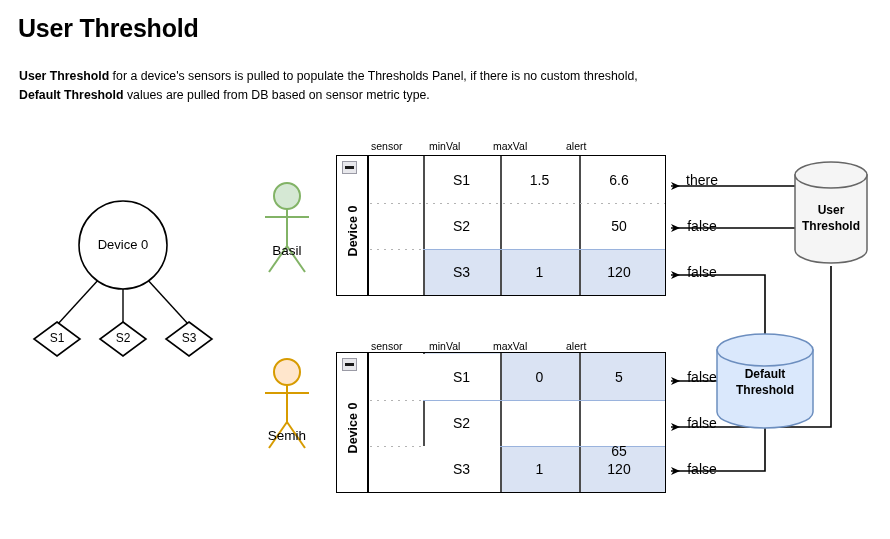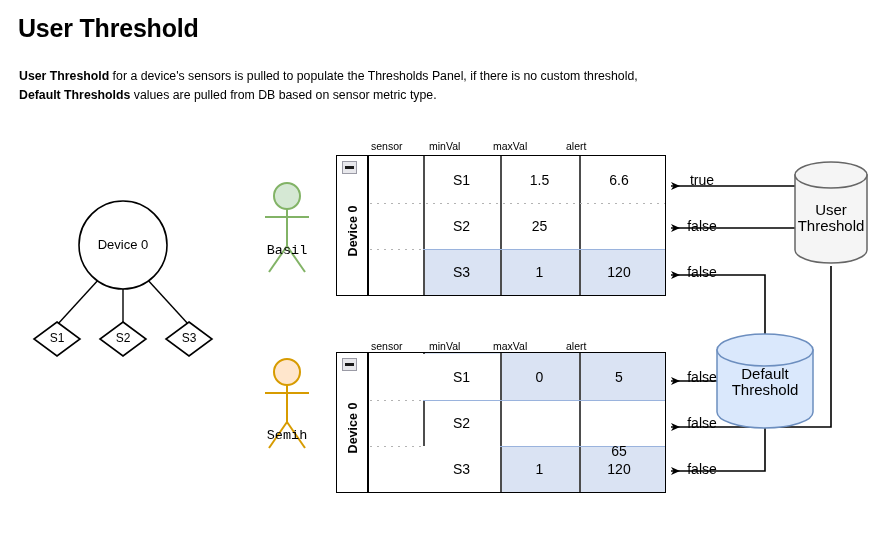--- a/index.html
+++ b/index.html
@@ -117,37 +117,37 @@
     color: #000;
     text-align: center;
     white-space: nowrap;
   }
   .actor-name {
     position: absolute;
     font-size: 13.5px;
     color: #000;
     text-align: center;
     width: 90px;
-    font-family: Liberation Mono, monospace;
   }
   .db-label {
     position: absolute;
-    font-size: 15px;
+    font-size: 12px;
     line-height: 16px;
     color: #000;
     text-align: center;
     width: 120px;
+    font-weight: bold;
   }
 </style>
 </head>
 <body>
 
 <div id="page-title">User Threshold</div>
 
-<div id="intro-text"><b>User Threshold</b><span> for a device's sensors is pulled to populate the Thresholds Panel, if there is no custom threshold, </span><b>Default Thresholds</b><span> values are pulled from DB based on sensor metric type.</span></div>
+<div id="intro-text"><b>User Threshold</b><span> for a device's sensors is pulled to populate the Thresholds Panel, if there is no custom threshold, </span><b>Default Threshold</b><span> values are pulled from DB based on sensor metric type.</span></div>
 
 <svg id="canvas" viewBox="0 0 890 539">
 
   <g>
     <line x1="100" y1="278" x2="57" y2="325" stroke="#000" stroke-width="1.4"></line>
     <line x1="123" y1="284" x2="123" y2="322" stroke="#000" stroke-width="1.4"></line>
     <line x1="146" y1="278" x2="189" y2="325" stroke="#000" stroke-width="1.4"></line>
     <circle cx="123" cy="245" r="44" fill="#ffffff" stroke="#000" stroke-width="1.6"></circle>
     <polygon points="57,322 80,339 57,356 34,339" fill="#ffffff" stroke="#000" stroke-width="1.6"></polygon>
     <polygon points="123,322 146,339 123,356 100,339" fill="#ffffff" stroke="#000" stroke-width="1.6"></polygon>
@@ -238,24 +238,24 @@
 
   <div class="collapse-icon" style="left:5px; top:5px;">
       <i></i>
     </div>
 
   <div class="devlabel" style="left:-17px; top:68px; width:66px; text-align:center;">Device 0</div>
 
   <div class="cell" style="left:86px; top:1px;  width:77px; height:46px;">S1</div>
   <div class="cell" style="left:163px; top:1px; width:79px; height:46px;">1.5</div>
   <div class="cell" style="left:242px; top:1px; width:80px; height:46px;">6.6</div>
-  <div class="cell" style="left:322px; top:1px; width:86px; height:46px;">true</div>
+  <div class="cell" style="left:322px; top:1px; width:86px; height:46px;">there</div>
 
   <div class="cell" style="left:86px; top:47px;  width:77px; height:46px;">S2</div>
-  <div class="cell" style="left:163px; top:47px; width:79px; height:46px;">25</div>
+  <div class="cell" style="left:242px; top:47px; width:80px; height:46px;">50</div>
   <div class="cell" style="left:322px; top:47px; width:86px; height:46px;">false</div>
 
   <div class="cell" style="left:86px; top:93px;  width:77px; height:46px;">S3</div>
   <div class="cell" style="left:163px; top:93px; width:79px; height:46px;">1</div>
   <div class="cell" style="left:242px; top:93px; width:80px; height:46px;">120</div>
   <div class="cell" style="left:322px; top:93px; width:86px; height:46px;">false</div>
 </div>
 
 <div class="tbl-hdr" style="left:371px; top:340px;">sensor</div>
 <div class="tbl-hdr" style="left:429px; top:340px;">minVal</div>

